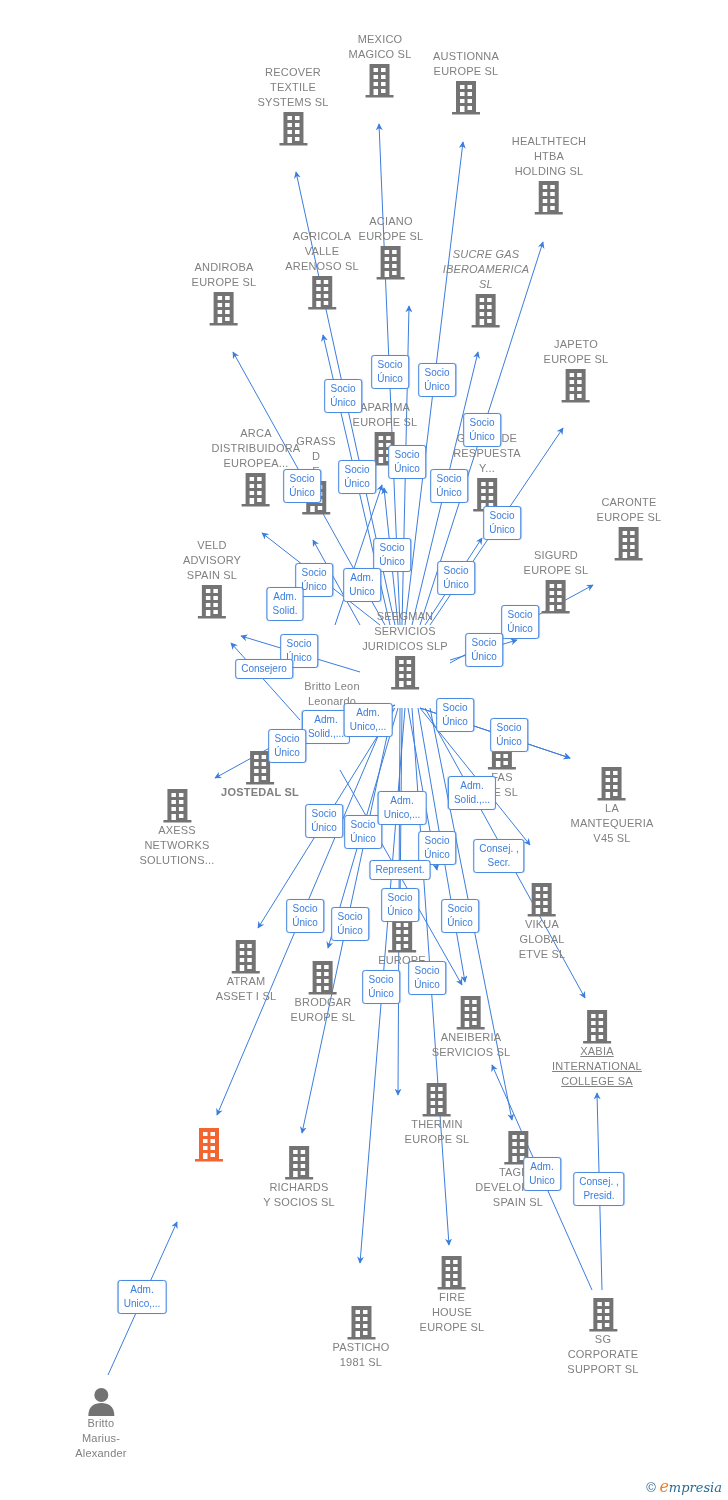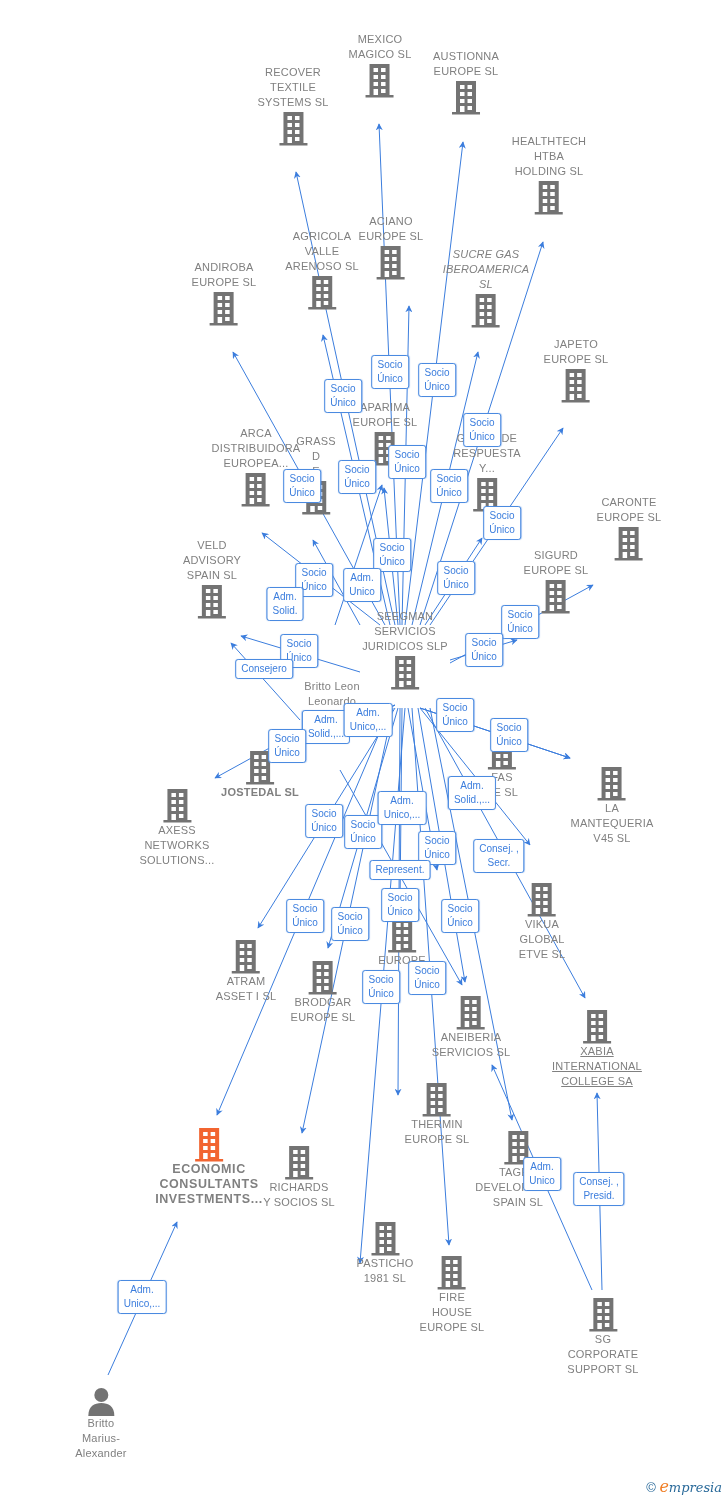--- a/index.html
+++ b/index.html
@@ -546,23 +546,20 @@
     <rect x="2" y="33" width="28" height="2.5" fill="#f26430"></rect>
     <rect x="10" y="6" width="4.5" height="4" fill="#fff"></rect>
         <rect x="17.5" y="6" width="4.5" height="4" fill="#fff"></rect>
     <rect x="10" y="13" width="4.5" height="4" fill="#fff"></rect>
         <rect x="17.5" y="13" width="4.5" height="4" fill="#fff"></rect>
     <rect x="10" y="20" width="4.5" height="4" fill="#fff"></rect>
         <rect x="17.5" y="20" width="4.5" height="4" fill="#fff"></rect>
     <rect x="10" y="27" width="4.5" height="6" fill="#fff"></rect>
         <rect x="17.5" y="27" width="4.5" height="4" fill="#fff"></rect>
   </svg>
-      <span class="lbl">ECONOMIC
-CONSULTANTS
-INVESTMENTS...</span>
     </div>
     <div class="node" style="left: 518px; top: 1129px;">
       <svg class="icon" width="32" height="36" viewBox="0 0 32 36">
     <rect x="6" y="2" width="20" height="32" fill="#737373"></rect>
     <rect x="2" y="33" width="28" height="2.5" fill="#737373"></rect>
     <rect x="10" y="6" width="4.5" height="4" fill="#fff"></rect>
         <rect x="17.5" y="6" width="4.5" height="4" fill="#fff"></rect>
     <rect x="10" y="13" width="4.5" height="4" fill="#fff"></rect>
         <rect x="17.5" y="13" width="4.5" height="4" fill="#fff"></rect>
     <rect x="10" y="20" width="4.5" height="4" fill="#fff"></rect>
@@ -600,21 +597,21 @@
         <rect x="17.5" y="13" width="4.5" height="4" fill="#fff"></rect>
     <rect x="10" y="20" width="4.5" height="4" fill="#fff"></rect>
         <rect x="17.5" y="20" width="4.5" height="4" fill="#fff"></rect>
     <rect x="10" y="27" width="4.5" height="6" fill="#fff"></rect>
         <rect x="17.5" y="27" width="4.5" height="4" fill="#fff"></rect>
   </svg>
       <span class="lbl">FIRE
 HOUSE
 EUROPE  SL</span>
     </div>
-    <div class="node" style="left: 361px; top: 1220px; margin-left: 24px;">
+    <div class="node" style="left: 361px; top: 1304px;">
       <svg class="icon" width="32" height="36" viewBox="0 0 32 36">
     <rect x="6" y="2" width="20" height="32" fill="#737373"></rect>
     <rect x="2" y="33" width="28" height="2.5" fill="#737373"></rect>
     <rect x="10" y="6" width="4.5" height="4" fill="#fff"></rect>
         <rect x="17.5" y="6" width="4.5" height="4" fill="#fff"></rect>
     <rect x="10" y="13" width="4.5" height="4" fill="#fff"></rect>
         <rect x="17.5" y="13" width="4.5" height="4" fill="#fff"></rect>
     <rect x="10" y="20" width="4.5" height="4" fill="#fff"></rect>
         <rect x="17.5" y="20" width="4.5" height="4" fill="#fff"></rect>
     <rect x="10" y="27" width="4.5" height="6" fill="#fff"></rect>

